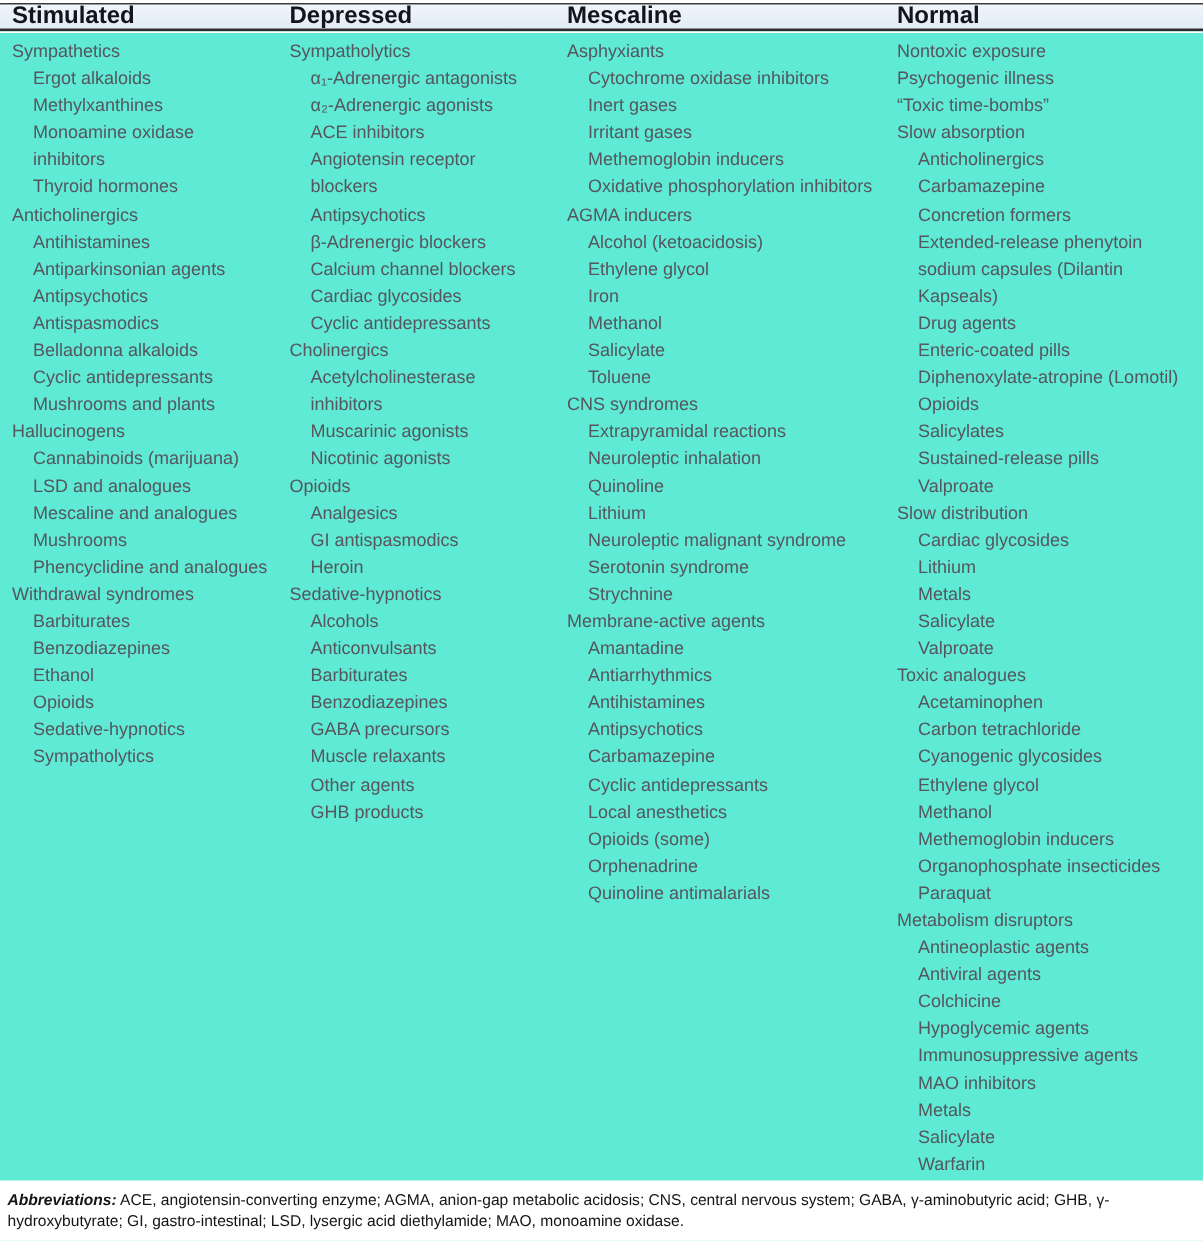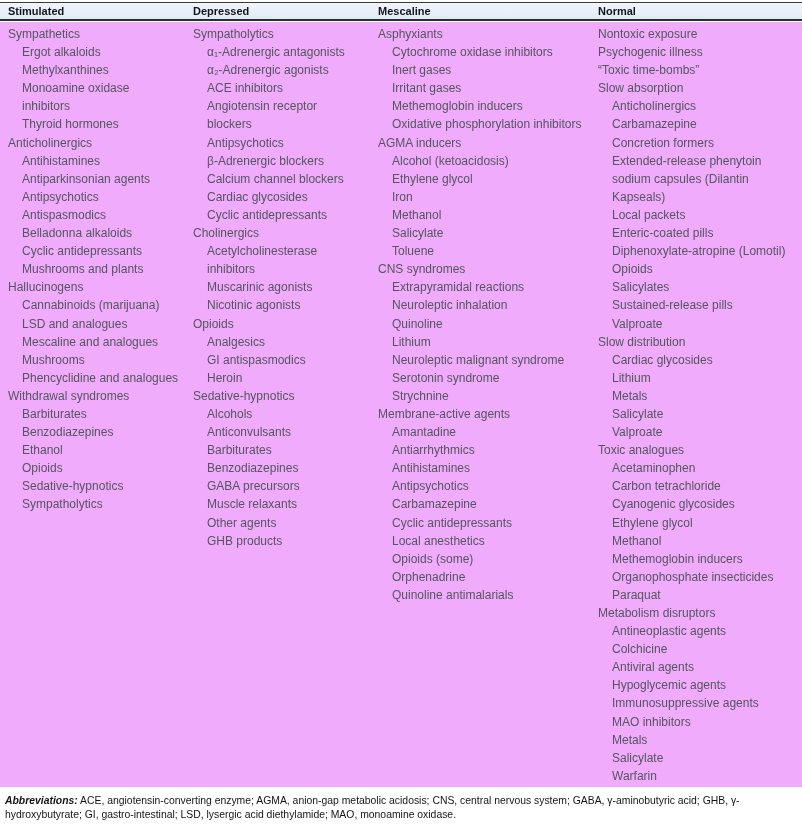--- a/index.html
+++ b/index.html
@@ -14,33 +14,33 @@
   .thead{
     display:flex;
     background:linear-gradient(180deg,#f1f5fb 0%,#e1ebf6 100%);
     border-top:1px solid #3a3a3a;
     border-bottom:2px solid #2d2d2d;
     height:16px;
     align-items:center;
   }
   .th{
     font-weight:bold;
-    font-size:11px;
+    font-size:16px;
     color:#14141c;
     padding-left:8px;
     box-sizing:border-box;
     white-space:nowrap;
   }
   .w1{width:185px;}
   .w2{width:185px;}
   .w3{width:220px;}
   .w4{width:212px;}
   .tbody{
     display:flex;
-    background:#f0abfc;
+    background:#5eead4;
     border-top:1px solid #fdfeff;
     height:766px;
     box-sizing:border-box;
     padding-top:3px;
     overflow:hidden;
   }
   .col{
     box-sizing:border-box;
     padding-left:8px;
     padding-right:6px;
@@ -164,21 +164,21 @@
         </div>
       <div class="col w4">
           <div class="group-title">Nontoxic exposure</div>
           <div class="group-title">Psychogenic illness</div>
           <div class="group-title">“Toxic time-bombs”</div>
           <div class="group-title">Slow absorption</div>
           <div class="item">Anticholinergics</div>
           <div class="item">Carbamazepine</div>
           <div class="item">Concretion formers</div>
           <div class="item">Extended-release phenytoin sodium capsules (Dilantin Kapseals)</div>
-          <div class="item">Local packets</div>
+          <div class="item">Drug agents</div>
           <div class="item">Enteric-coated pills</div>
           <div class="item">Diphenoxylate-atropine (Lomotil)</div>
           <div class="item">Opioids</div>
           <div class="item">Salicylates</div>
           <div class="item">Sustained-release pills</div>
           <div class="item">Valproate</div>
           <div class="group-title">Slow distribution</div>
           <div class="item">Cardiac glycosides</div>
           <div class="item">Lithium</div>
           <div class="item">Metals</div>
@@ -188,22 +188,22 @@
           <div class="item">Acetaminophen</div>
           <div class="item">Carbon tetrachloride</div>
           <div class="item">Cyanogenic glycosides</div>
           <div class="item">Ethylene glycol</div>
           <div class="item">Methanol</div>
           <div class="item">Methemoglobin inducers</div>
           <div class="item">Organophosphate insecticides</div>
           <div class="item">Paraquat</div>
           <div class="group-title">Metabolism disruptors</div>
           <div class="item">Antineoplastic agents</div>
+          <div class="item">Antiviral agents</div>
           <div class="item">Colchicine</div>
-          <div class="item">Antiviral agents</div>
           <div class="item">Hypoglycemic agents</div>
           <div class="item">Immunosuppressive agents</div>
           <div class="item">MAO inhibitors</div>
           <div class="item">Metals</div>
           <div class="item">Salicylate</div>
           <div class="item">Warfarin</div>
         </div>
     </div>
   </div>
   <div class="footnote">

